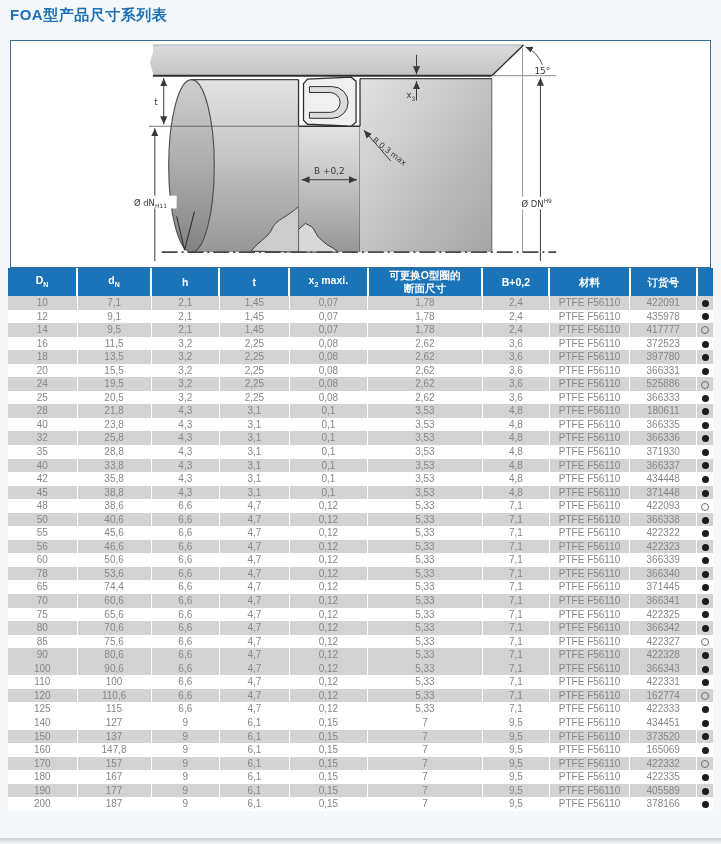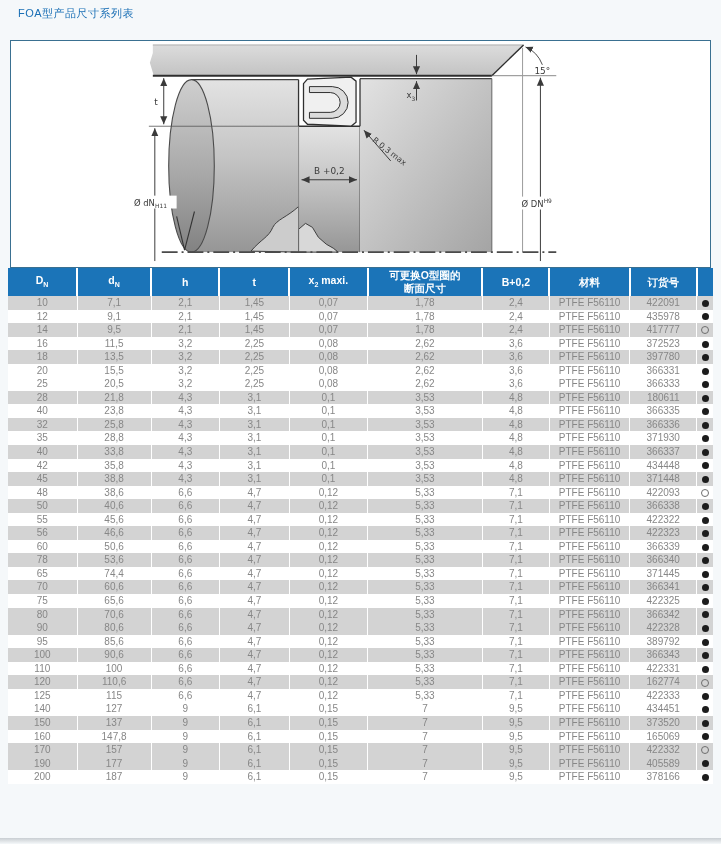--- a/index.html
+++ b/index.html
@@ -3,22 +3,22 @@
 <meta charset="utf-8">
 <style>
   html,body{margin:0;padding:0;}
   body{
     width:721px;height:844px;
     background:#f5f8fa;
     font-family:"Liberation Sans","DejaVu Sans",sans-serif;
     overflow:hidden;position:relative;
   }
   .page-title{
-    position:absolute;left:18px;top:6px;
-    font-size:11px;font-weight:normal;color:#1a6fb5;
+    position:absolute;left:10px;top:6px;
+    font-size:15px;font-weight:bold;color:#1a6fb5;
     letter-spacing:.5px;
   }
   .diagram-box{
     position:absolute;left:10px;top:40px;
     width:699px;height:226px;
     background:#ffffff;border:1px solid #3a7091;
   }
   .diagram-box svg{display:block;}
   svg text{font-family:"DejaVu Sans","Liberation Sans",sans-serif;fill:#3a3a3a;}
   .dim-table{
@@ -233,20 +233,32 @@
         <td>15,5</td>
         <td>3,2</td>
         <td>2,25</td>
         <td>0,08</td>
         <td>2,62</td>
         <td>3,6</td>
         <td>PTFE F56110</td>
         <td>366331</td>
         <td><span class="dot filled"></span></td>
       </tr>
+      <tr class="alt">
+        <td>24</td>
+        <td>19,5</td>
+        <td>3,2</td>
+        <td>2,25</td>
+        <td>0,08</td>
+        <td>2,62</td>
+        <td>3,6</td>
+        <td>PTFE F56110</td>
+        <td>525886</td>
+        <td><span class="dot open"></span></td>
+      </tr>
       <tr>
         <td>25</td>
         <td>20,5</td>
         <td>3,2</td>
         <td>2,25</td>
         <td>0,08</td>
         <td>2,62</td>
         <td>3,6</td>
         <td>PTFE F56110</td>
         <td>366333</td>
@@ -449,42 +461,42 @@
         <td>70,6</td>
         <td>6,6</td>
         <td>4,7</td>
         <td>0,12</td>
         <td>5,33</td>
         <td>7,1</td>
         <td>PTFE F56110</td>
         <td>366342</td>
         <td><span class="dot filled"></span></td>
       </tr>
+      <tr>
+        <td>85</td>
+        <td>75,6</td>
+        <td>6,6</td>
+        <td>4,7</td>
+        <td>0,12</td>
+        <td>5,33</td>
+        <td>7,1</td>
+        <td>PTFE F56110</td>
+        <td>422327</td>
+        <td><span class="dot open"></span></td>
+      </tr>
       <tr class="alt">
         <td>90</td>
         <td>80,6</td>
         <td>6,6</td>
         <td>4,7</td>
         <td>0,12</td>
         <td>5,33</td>
         <td>7,1</td>
         <td>PTFE F56110</td>
         <td>422328</td>
-        <td><span class="dot filled"></span></td>
-      </tr>
-      <tr>
-        <td>95</td>
-        <td>85,6</td>
-        <td>6,6</td>
-        <td>4,7</td>
-        <td>0,12</td>
-        <td>5,33</td>
-        <td>7,1</td>
-        <td>PTFE F56110</td>
-        <td>389792</td>
         <td><span class="dot filled"></span></td>
       </tr>
       <tr class="alt">
         <td>100</td>
         <td>90,6</td>
         <td>6,6</td>
         <td>4,7</td>
         <td>0,12</td>
         <td>5,33</td>
         <td>7,1</td>
@@ -569,20 +581,32 @@
         <td>157</td>
         <td>9</td>
         <td>6,1</td>
         <td>0,15</td>
         <td>7</td>
         <td>9,5</td>
         <td>PTFE F56110</td>
         <td>422332</td>
         <td><span class="dot open"></span></td>
       </tr>
+      <tr>
+        <td>180</td>
+        <td>167</td>
+        <td>9</td>
+        <td>6,1</td>
+        <td>0,15</td>
+        <td>7</td>
+        <td>9,5</td>
+        <td>PTFE F56110</td>
+        <td>422335</td>
+        <td><span class="dot filled"></span></td>
+      </tr>
       <tr class="alt">
         <td>190</td>
         <td>177</td>
         <td>9</td>
         <td>6,1</td>
         <td>0,15</td>
         <td>7</td>
         <td>9,5</td>
         <td>PTFE F56110</td>
         <td>405589</td>

